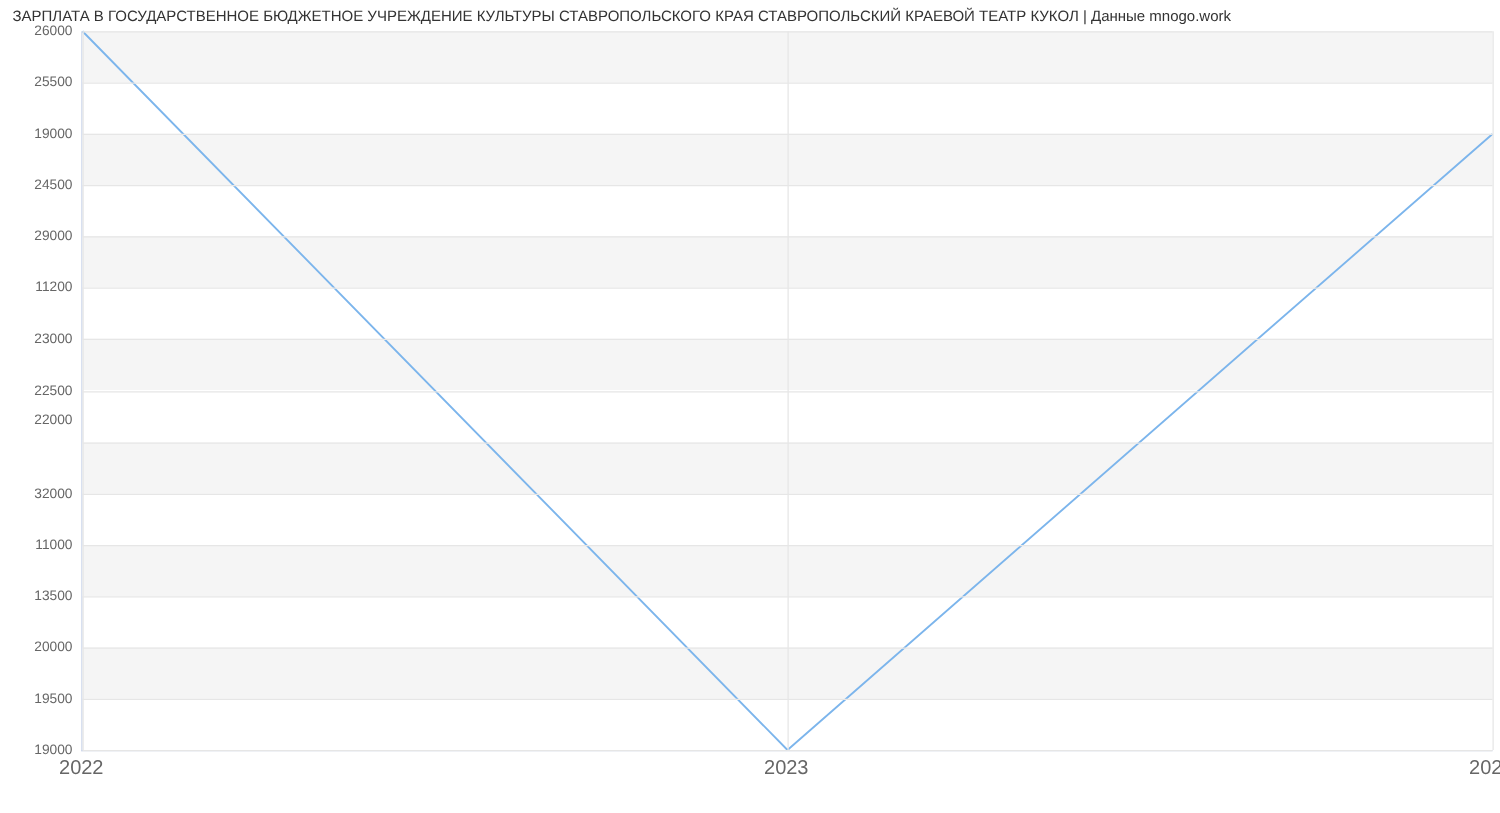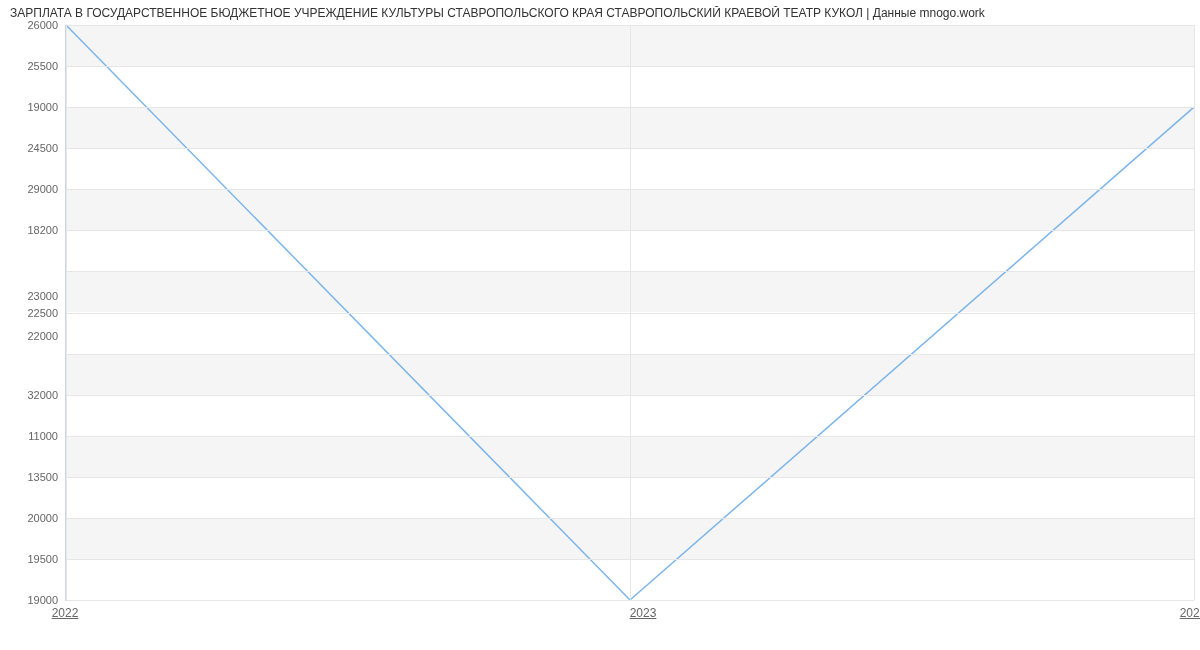--- a/index.html
+++ b/index.html
@@ -63,24 +63,23 @@
     right: 1142px;
     width: 50px;
     text-align: right;
     font-size: 11px;
     color: #666;
     transform: translateY(-50%);
   }
   .xtick {
     position: absolute;
     top: 606px;
-    font-size: 12px;
+    font-size: 16px;
     color: #666;
     transform: translateX(-50%);
-    text-decoration: underline;
   }
   svg.line {
     position: absolute;
     left: 0;
     top: 0;
     width: 100%;
     height: 100%;
     overflow: visible;
   }
 </style>
@@ -124,23 +123,23 @@
     </div>
 
 <div class="ytick" style="top: 600px;">19000</div>
     <div class="ytick" style="top: 558.929px;">19500</div>
     <div class="ytick" style="top: 517.857px;">20000</div>
     <div class="ytick" style="top: 476.786px;">13500</div>
     <div class="ytick" style="top: 435.714px;">11000</div>
     <div class="ytick" style="top: 394.643px;">32000</div>
     <div class="ytick" style="top: 336px;">22000</div>
     <div class="ytick" style="top: 312.5px;">22500</div>
-    <div class="ytick" style="top: 271.429px; margin-top: 25px;">23000</div>
-    <div class="ytick" style="top: 230.357px;">18200</div>
+    <div class="ytick" style="top: 271.429px;">23000</div>
+    <div class="ytick" style="top: 230.357px;">11200</div>
     <div class="ytick" style="top: 189.286px;">29000</div>
     <div class="ytick" style="top: 148.214px;">24500</div>
     <div class="ytick" style="top: 107.143px;">19000</div>
     <div class="ytick" style="top: 66.0714px; text-align: right;">25500</div>
     <div class="ytick" style="top: 25px;">26000</div>
     <div class="xtick" style="left: 65px;">2022</div>
-    <div class="xtick" style="left: 643px;">2023</div>
+    <div class="xtick" style="left: 629px;">2023</div>
     <div class="xtick" style="left: 1193px;">2024</div>
   </div>
 
 </body></html>

